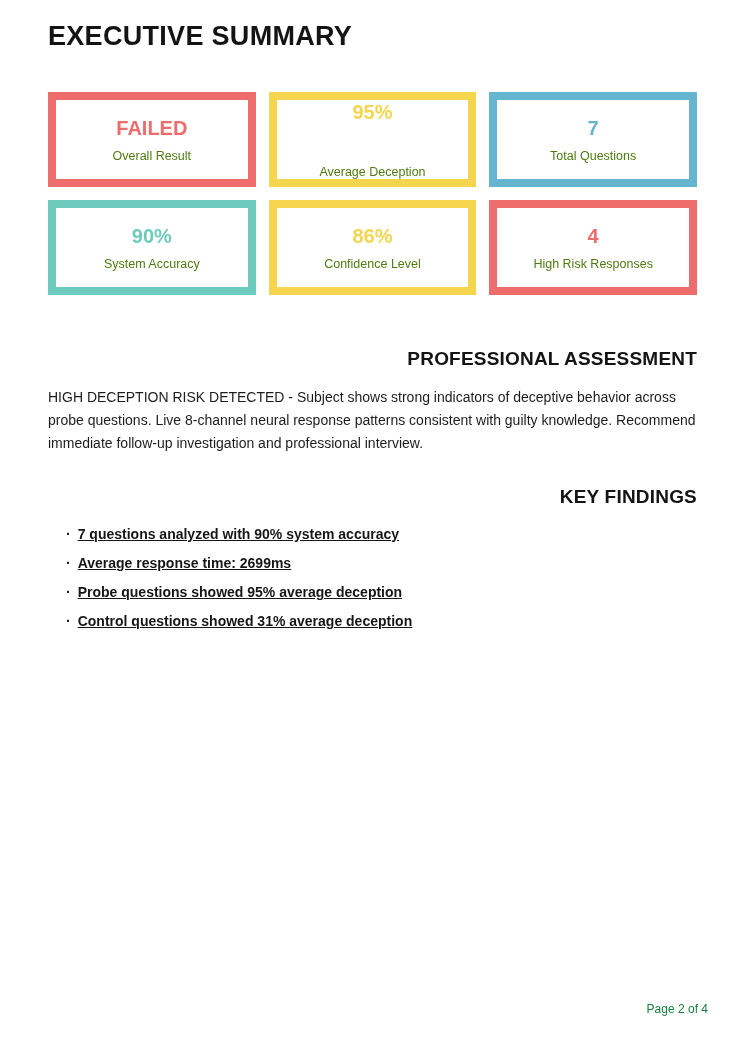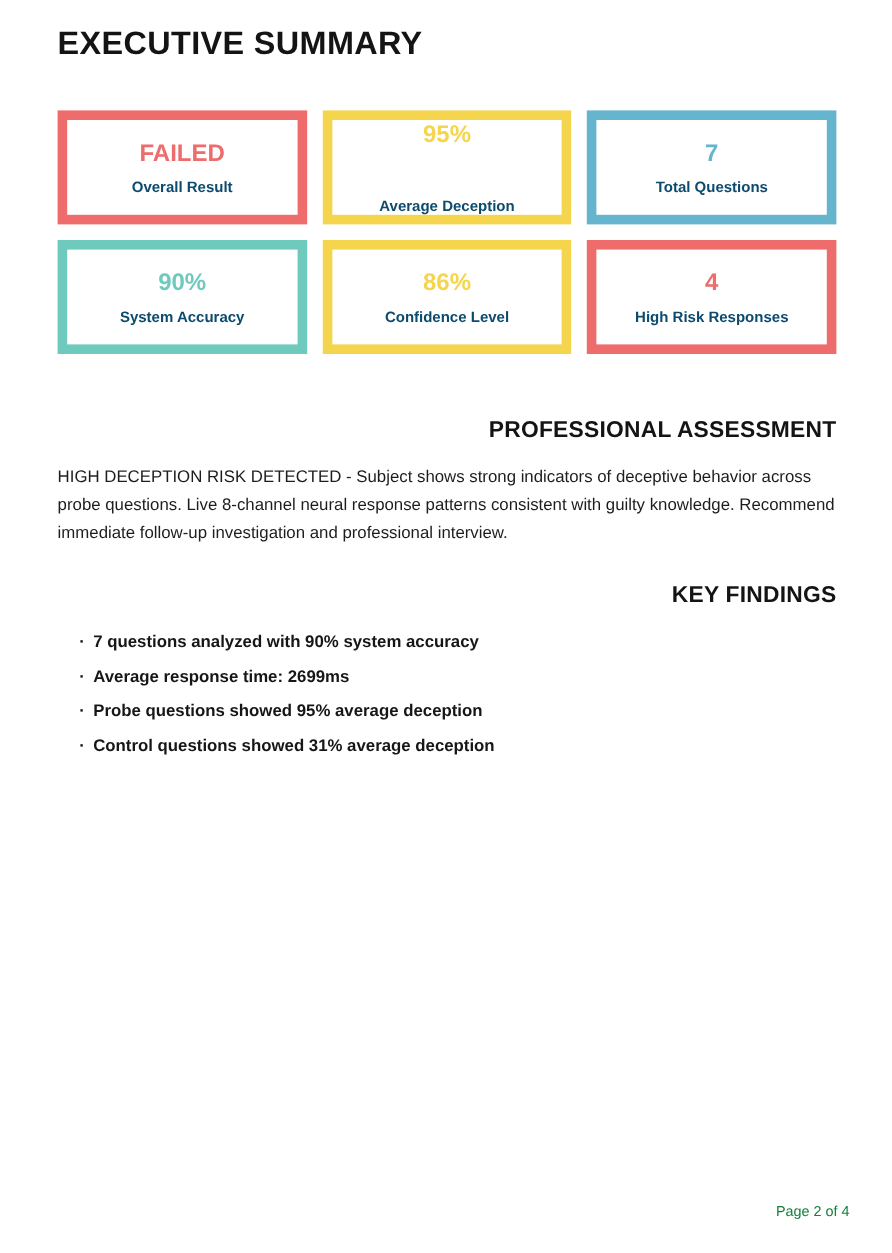--- a/index.html
+++ b/index.html
@@ -42,22 +42,22 @@
     text-align: center;
   }
   .stat-value {
     font-size: 20px;
     font-weight: bold;
     line-height: 22px;
     margin-bottom: 10px;
   }
   .stat-label {
     font-size: 12.5px;
-    font-weight: bold;
-    color: #0c4a6e;
+    font-weight: normal;
+    color: #4d7c0f;
   }
 
   .section-heading {
     margin: 0;
     font-size: 19px;
     line-height: 23px;
     font-weight: bold;
     letter-spacing: 0.2px;
     color: #141414;
     text-align: right;
@@ -70,20 +70,21 @@
     font-weight: normal;
     color: #1d1d1d;
     max-width: 652px;
   }
 
   .findings-heading { margin-top: 30px; }
   .findings-list {
     list-style: none;
     margin: 19px 0 0 0;
     padding: 0 0 0 18px;
+    text-decoration: underline;
   }
   .findings-list li {
     font-size: 14px;
     line-height: 14px;
     font-weight: bold;
     color: #161616;
     margin-bottom: 15px;
     white-space: nowrap;
   }
   .bullet-dot {

